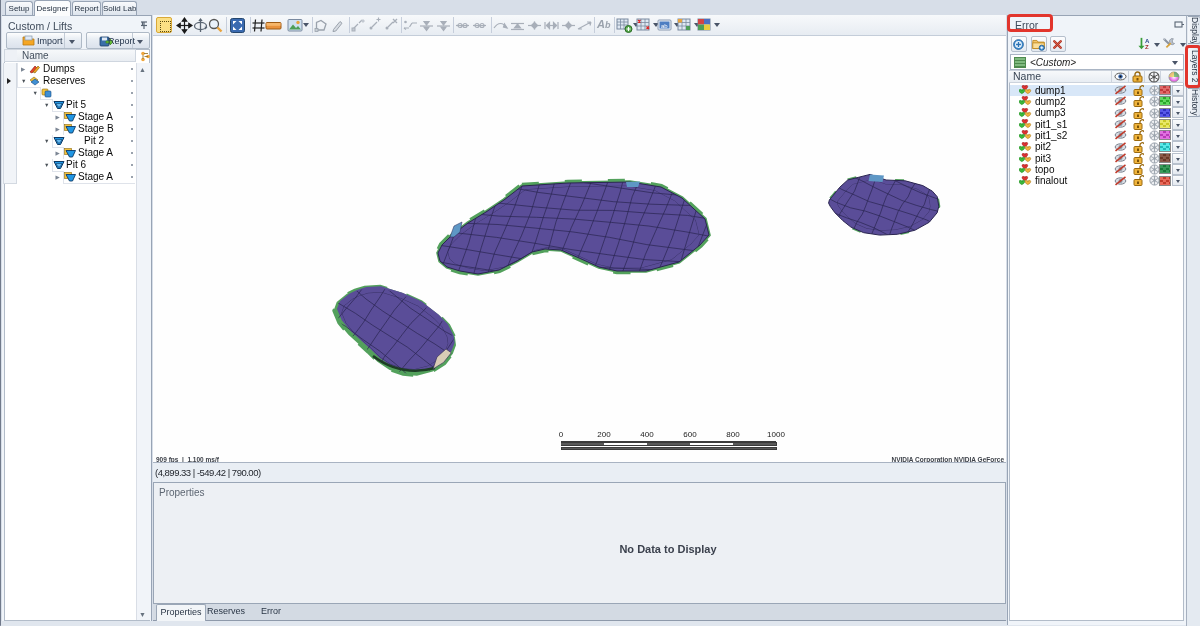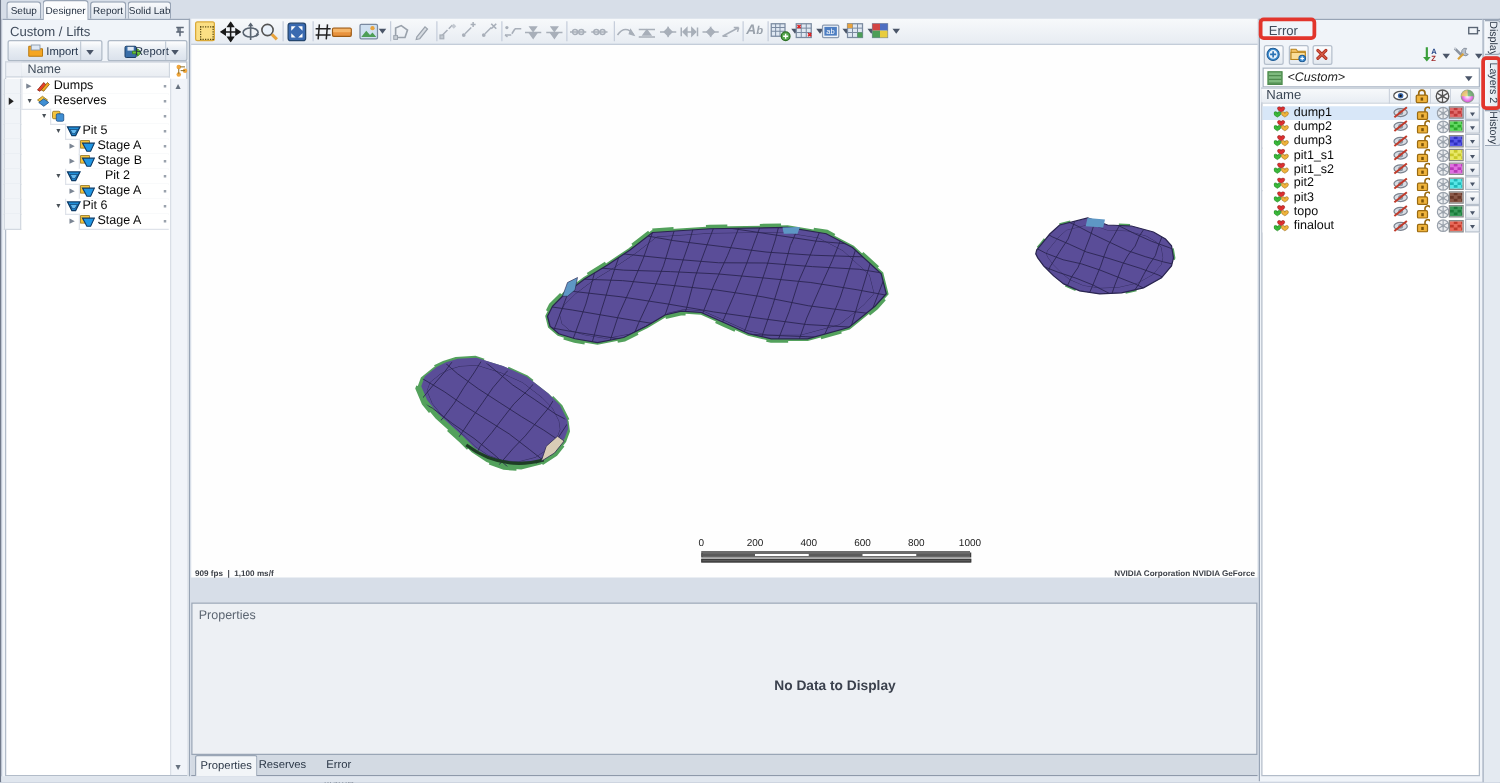--- a/index.html
+++ b/index.html
@@ -458,20 +458,21 @@
         <path d="M675.9 145.2 L688.7 153.4 L702.5 159.4 L716.2 165.6 L730.7 169.7 L745.1 174.2 L759.4 178.7 L773.5 183.9 L787.0 190.5" fill="none" stroke="#2a2550" stroke-width="0.7" clip-path="url(#cr)"></path>
         <path d="M670.1 159.5 L683.5 166.5 L697.5 171.8 L712.3 175.1 L726.6 179.9 L740.6 185.4 L754.5 190.9 L768.1 197.4 L781.5 204.3" fill="none" stroke="#2a2550" stroke-width="0.7" clip-path="url(#cr)"></path>
         <path d="M664.9 172.5 L679.5 176.3 L693.5 181.8 L707.7 186.5 L721.6 192.1 L735.0 199.0 L748.5 205.7 L762.2 211.9 L776.0 217.8" fill="none" stroke="#2a2550" stroke-width="0.7" clip-path="url(#cr)"></path>
         <path d="M694.7 144.0 L717.1 138.4 L733.1 144.0 L752.2 144.8 L769.8 149.6 L779.4 155.2 L784.2 160.7 L785.8 170.3 L784.2 176.7 L776.2 186.3 L761.8 194.3 L744.3 198.3 L726.7 199.1 L710.7 196.7 L697.9 191.1 L689.9 184.7 L681.9 176.7 L677.2 170.3 L675.6 167.1 L676.4 163.9 L680.4 159.1 L686.8 151.2 Z" fill="none" stroke="#2a2550" stroke-width="1"></path>
         <path d="M717 138.4 L731 139.5 L729.5 146 L715.5 145 Z" fill="#5e97c5"></path>
       </svg>
   <div class="abs" style="left:396px;top:394px;width:24px;text-align:center;font-size:8px;color:#222;">0</div><div class="abs" style="left:439px;top:394px;width:24px;text-align:center;font-size:8px;color:#222;">200</div><div class="abs" style="left:482px;top:394px;width:24px;text-align:center;font-size:8px;color:#222;">400</div><div class="abs" style="left:525px;top:394px;width:24px;text-align:center;font-size:8px;color:#222;">600</div><div class="abs" style="left:568px;top:394px;width:24px;text-align:center;font-size:8px;color:#222;">800</div><div class="abs" style="left:611px;top:394px;width:24px;text-align:center;font-size:8px;color:#222;">1000</div><div class="abs" style="left:407.5px;top:406px;width:216px;height:4px;border:1px solid #3c3c3c;box-sizing:border-box;background:#fff;"></div><div class="abs" style="left:408.0px;top:407px;width:43.0px;height:2px;background:#5a5a5a;"></div><div class="abs" style="left:494.0px;top:407px;width:43.0px;height:2px;background:#5a5a5a;"></div><div class="abs" style="left:580.0px;top:407px;width:43.0px;height:2px;background:#5a5a5a;"></div><div class="abs" style="left:408px;top:405px;width:215px;height:1px;background:#3c3c3c;"></div><div class="abs" style="left:407.5px;top:411px;width:216px;height:3px;background:#5a5a5a;border:0.5px solid #3c3c3c;box-sizing:border-box;"></div>
   <div class="tinytxt" style="left:3px;top:420px;">909 fps&nbsp;&nbsp;|&nbsp;&nbsp;1,100 ms/f</div>
   <div class="tinytxt" style="right:2px;top:420px;">NVIDIA Corporation NVIDIA GeForce</div>
 </div>
+<div id="statusbar" class="panel"><span style="margin-left:2px;">(4,899.33 | -549.42 | 790.00)</span></div>
 <div id="props" class="panel">
   <div style="position:absolute;left:5px;top:4px;font-size:10px;color:#5d6672;">Properties</div>
   <div style="position:absolute;left:459px;top:60px;width:110px;text-align:center;font-size:11px;font-weight:bold;color:#3b414d;">No Data to Display</div>
 </div>
 <div id="btabs" class="panel">
   <div class="btab act" style="left:3px;width:48px;">Properties</div>
   <div class="btab" style="left:52px;width:42px;">Reserves</div>
   <div class="btab" style="left:95px;width:46px;">Error Name</div>
 </div>
 <div id="bottomband" class="panel"></div>

